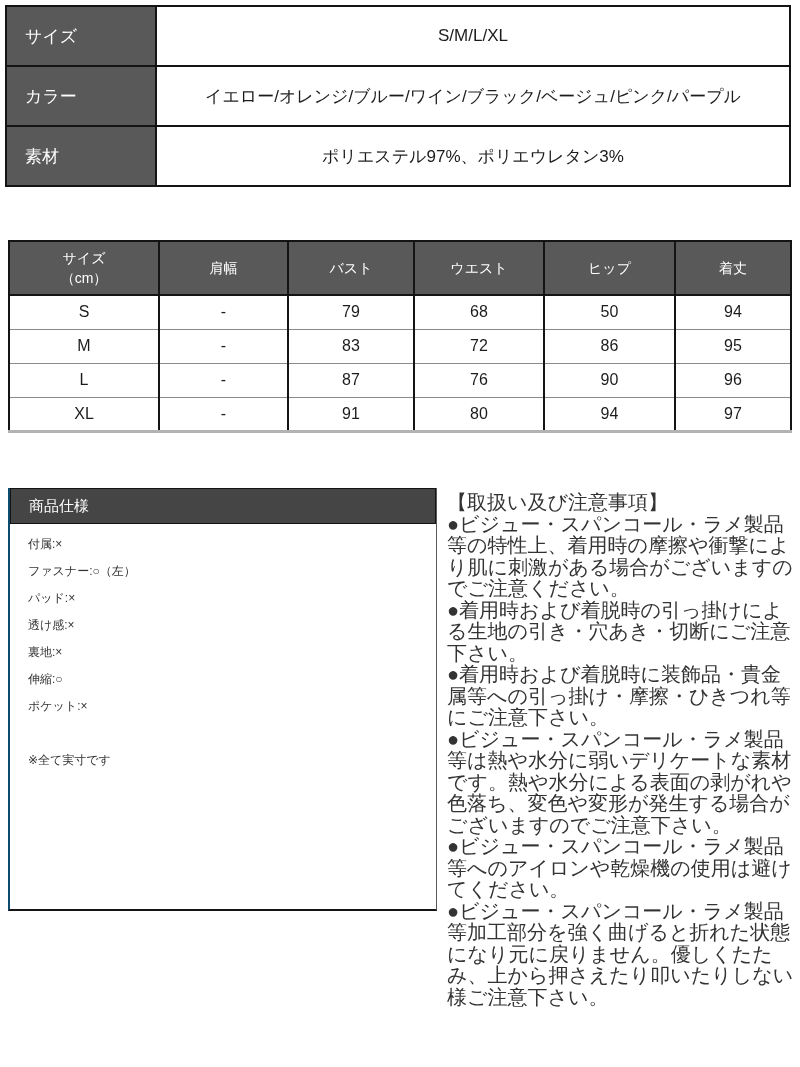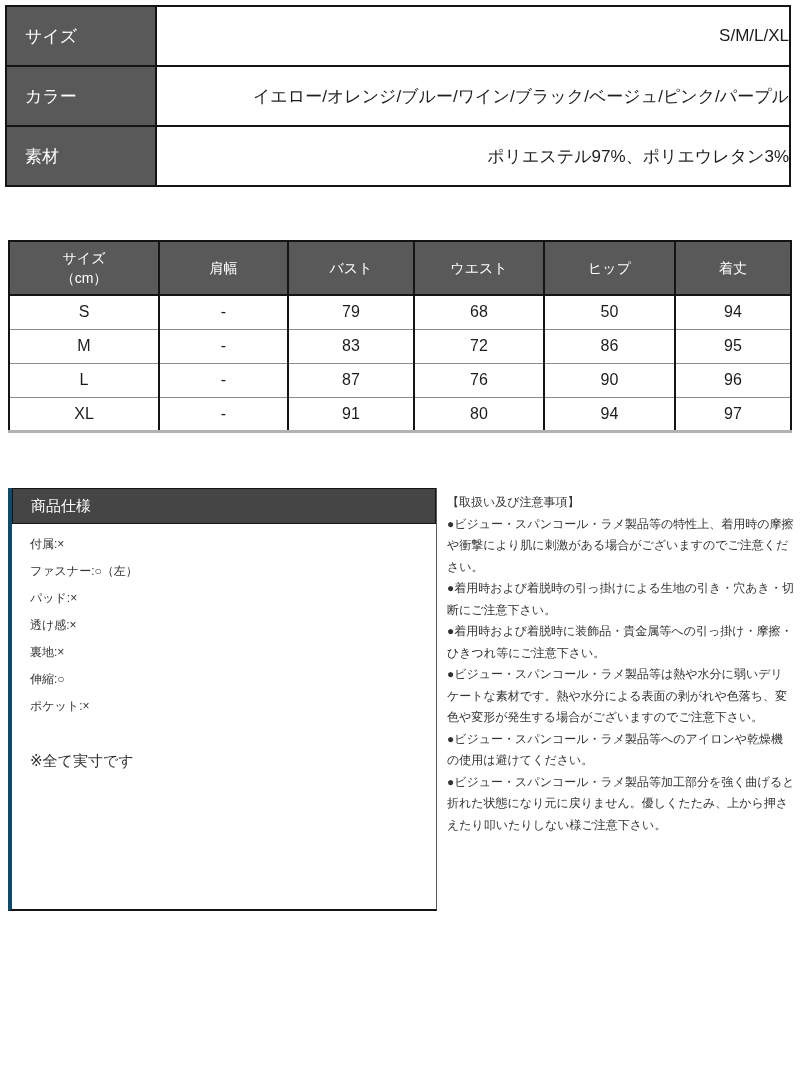--- a/index.html
+++ b/index.html
@@ -3,41 +3,41 @@
 <meta charset="utf-8">
 <style>
   * { margin:0; padding:0; box-sizing:border-box; }
   html,body { background:#ffffff; }
   body { width:800px; height:1067px; position:relative; font-family:"Liberation Sans","DejaVu Sans",sans-serif; }
 
   
   .info-table { position:absolute; left:5px; top:5px; width:786px; border-collapse:collapse; table-layout:fixed; }
   .info-table td { border:2px solid #141414; height:60px; font-size:17px; vertical-align:middle; }
   .info-table td.label { background:#595959; color:#ffffff; width:150px; padding-left:18px; }
-  .info-table td.value { text-align:right; color:#1c1c1c; background:#ffffff; }
+  .info-table td.value { text-align:center; color:#1c1c1c; background:#ffffff; }
 
   
   .size-table { position:absolute; left:8px; top:240px; width:782px; border-collapse:collapse; table-layout:fixed; }
   .size-table th { background:#595959; color:#ffffff; font-size:14px; font-weight:normal;
                    height:54px; border:2px solid #141414; vertical-align:middle; text-align:center; line-height:20px; }
   .size-table td { background:#ffffff; color:#1c1c1c; font-size:16px; text-align:center; height:34px;
                    border-left:2px solid #141414; border-right:2px solid #141414;
                    border-top:1px solid #8a8a8a; border-bottom:1px solid #8a8a8a; vertical-align:middle; }
   .size-table tr.last td { border-bottom:3px solid #b3b3b3; }
 
   
   .spec-box { position:absolute; left:8px; top:488px; width:429px; height:423px; background:#ffffff;
-              border-left:4px solid #0c4a6e; border-right:1px solid #5a5a5a; border-bottom:2px solid #141414; border-top:none; }
+              border-left:2px solid #0c4a6e; border-right:1px solid #5a5a5a; border-bottom:2px solid #141414; border-top:none; }
   .spec-bar { height:36px; background:#454545; border:1px solid #141414; color:#ffffff;
               display:flex; align-items:center; padding-left:18px; font-size:15px; }
   .spec-list { padding:7px 12px 0 18px; font-size:12px; line-height:27px; color:#333333; }
-  .spec-note { padding-left:18px; margin-top:27px; font-size:15px; line-height:27px; color:#333333; }
+  .spec-note { padding-left:18px; margin-top:27px; font-size:12px; line-height:27px; color:#333333; }
 
   
-  .notice { position:absolute; left:447px; top:492px; width:348px; font-size:12px; line-height:21.5px; color:#333333; }
+  .notice { position:absolute; left:447px; top:492px; width:348px; font-size:20px; line-height:21.5px; color:#333333; }
   .notice p { margin:0; }
 </style>
 </head>
 <body>
 
 <table class="info-table">
   <tbody>
     <tr>
       <td class="label">サイズ</td>
       <td class="value">S/M/L/XL</td>

